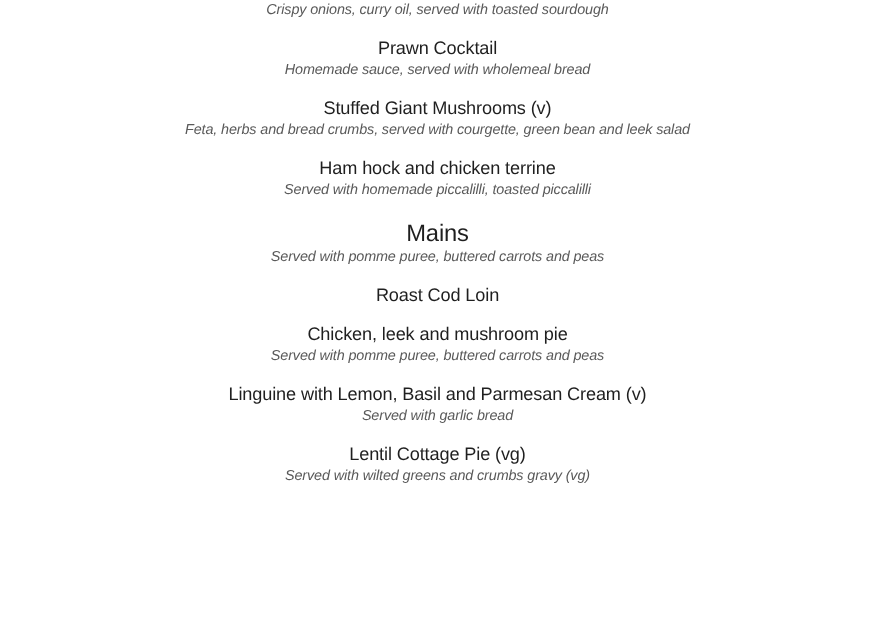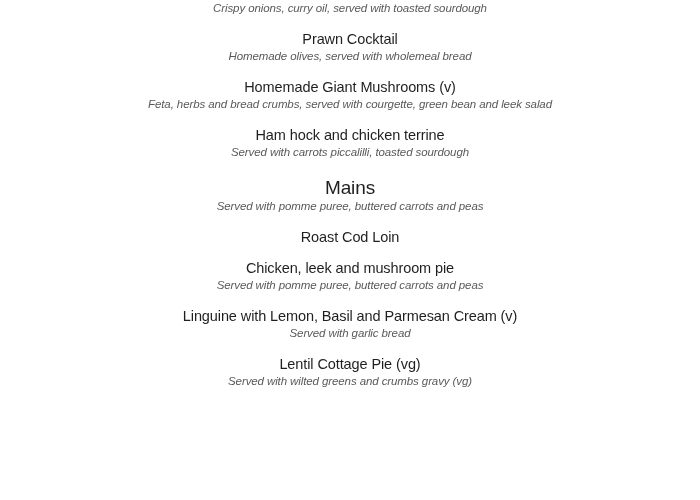--- a/index.html
+++ b/index.html
@@ -53,29 +53,29 @@
 <body>
 
 <div class="page">
   <div class="menu" id="menu-root">
       <div class="menu-section">
         <div class="menu-item">
           <div class="item-desc">Crispy onions, curry oil, served with toasted sourdough</div>
         </div>
         <div class="menu-item">
           <div class="item-title">Prawn Cocktail</div>
-          <div class="item-desc">Homemade olives, served with wholemeal bread</div>
+          <div class="item-desc">Homemade sauce, served with wholemeal bread</div>
         </div>
         <div class="menu-item">
-          <div class="item-title">Homemade Giant Mushrooms (v)</div>
+          <div class="item-title">Stuffed Giant Mushrooms (v)</div>
           <div class="item-desc">Feta, herbs and bread crumbs, served with courgette, green bean and leek salad</div>
         </div>
         <div class="menu-item">
           <div class="item-title">Ham hock and chicken terrine</div>
-          <div class="item-desc">Served with carrots piccalilli, toasted sourdough</div>
+          <div class="item-desc">Served with homemade piccalilli, toasted piccalilli</div>
         </div>
       </div>
       <div class="menu-section">
         <div class="section-heading">Mains</div>
         <div class="menu-item">
           <div class="item-desc">Served with pomme puree, buttered carrots and peas</div>
         </div>
         <div class="menu-item">
           <div class="item-title">Roast Cod Loin</div>
         </div>

